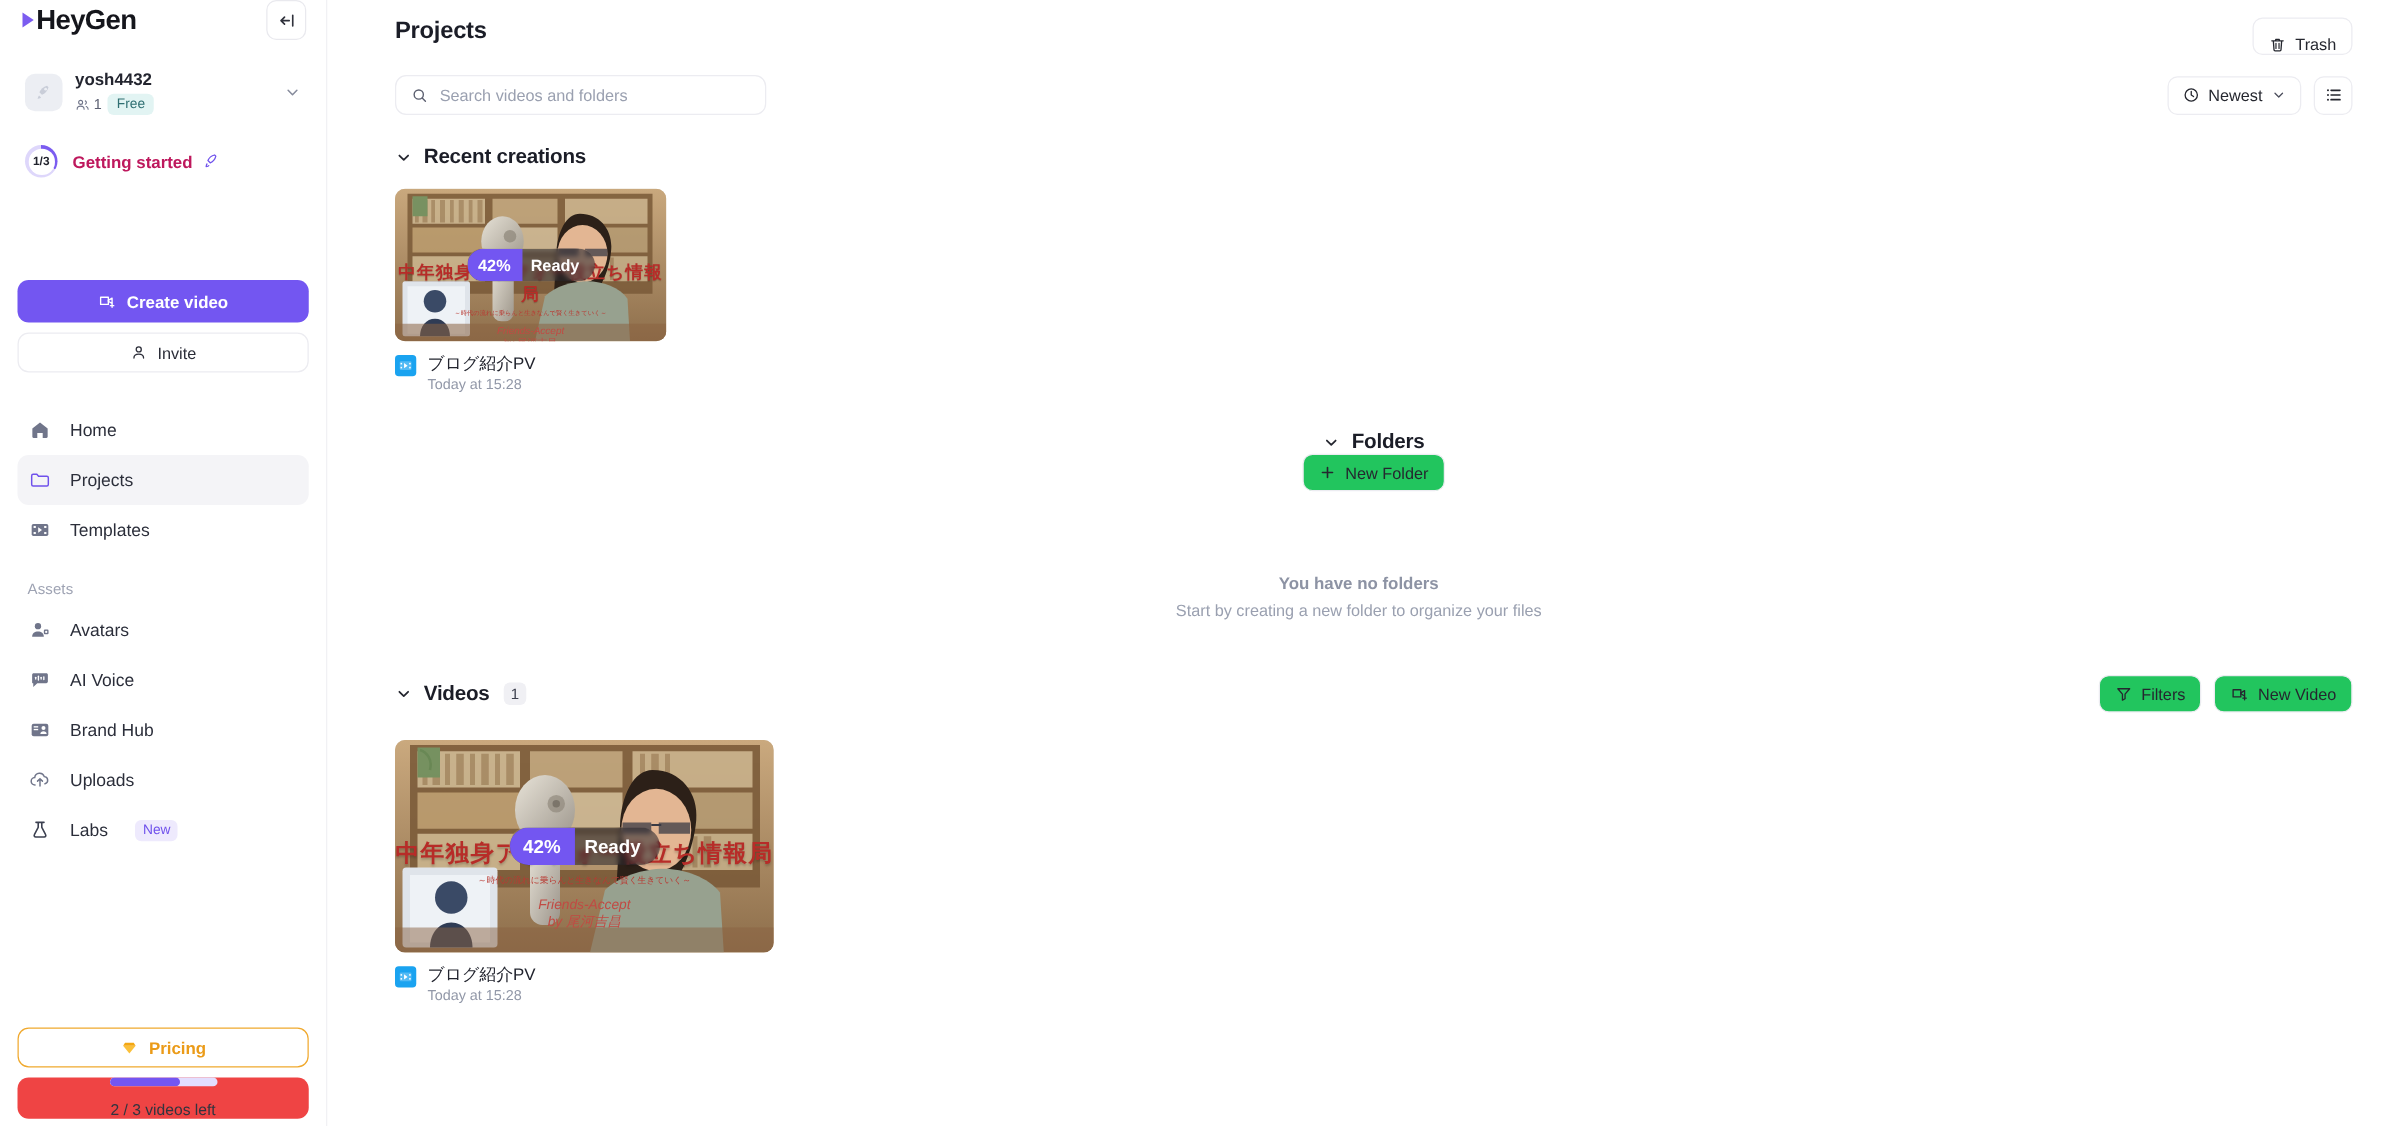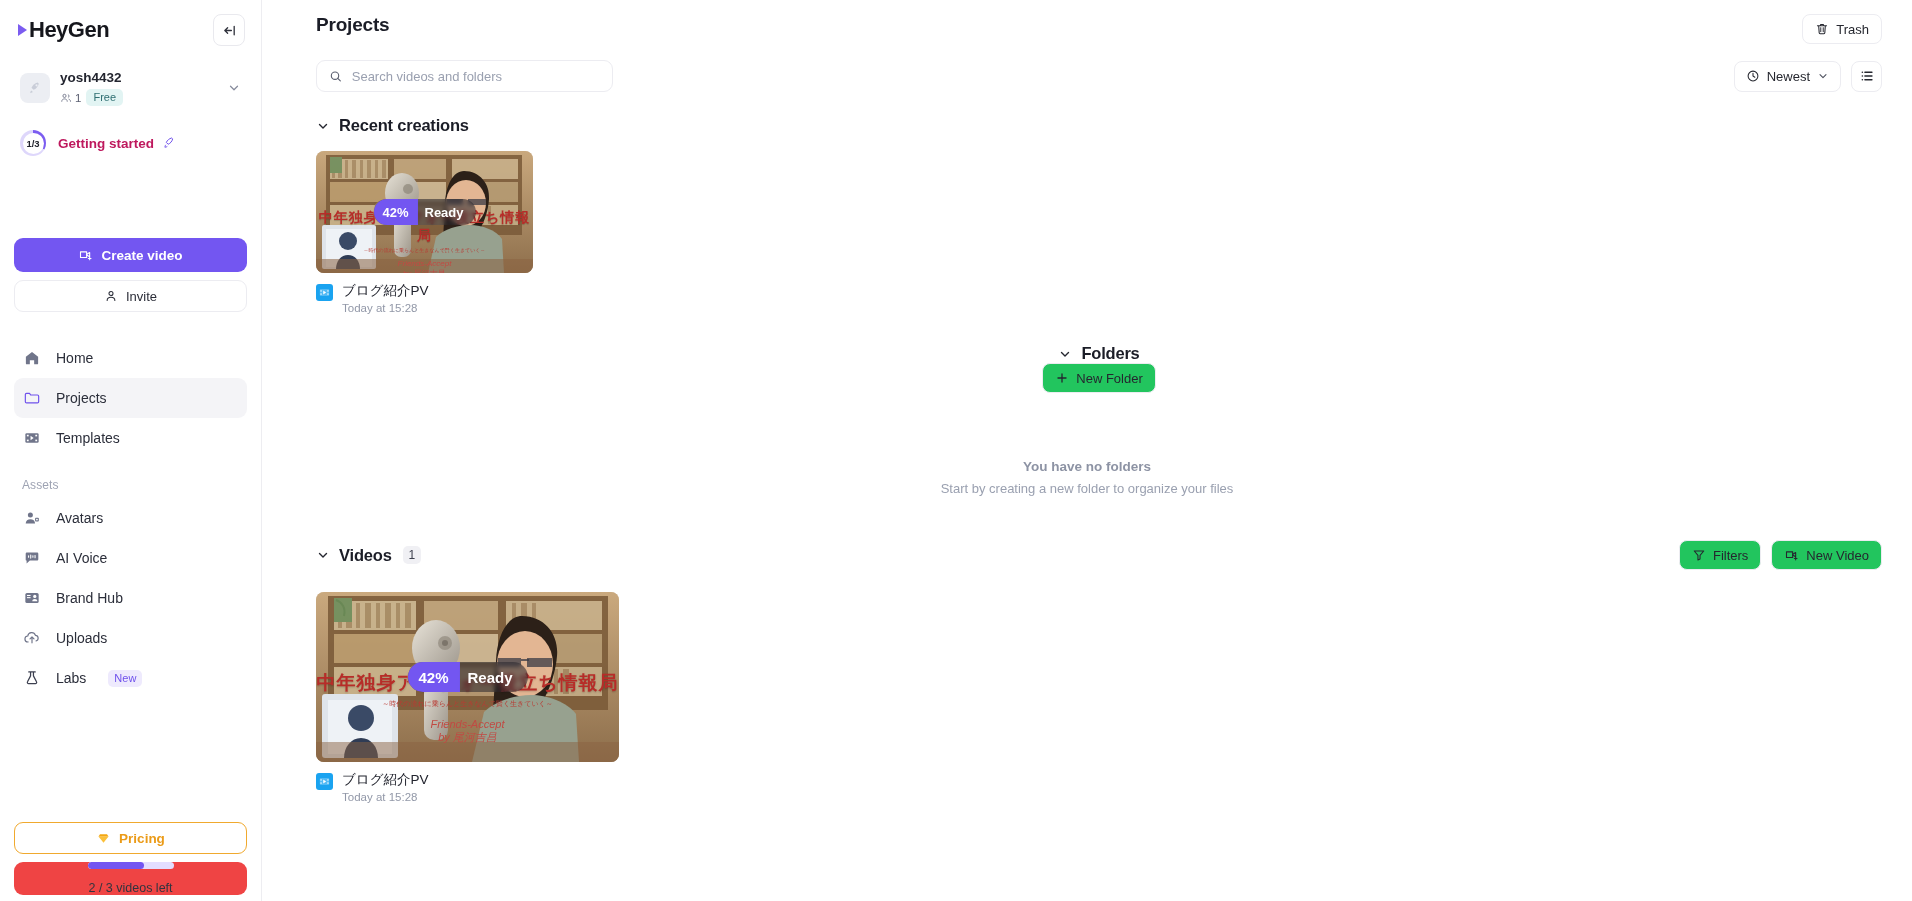--- a/index.html
+++ b/index.html
@@ -16,21 +16,21 @@
   .sidebar {
     width: 262px; height: 901px;
     background: #ffffff;
     border-right: 1px solid #ededf1;
     display: flex; flex-direction: column;
     position: relative;
     flex: 0 0 262px;
   }
   .sb-top {
     display: flex; align-items: center; justify-content: space-between;
-    padding: 14px 16px 6px 18px;
+    padding: 0 16px 6px 18px;
   }
   .logo { display: flex; align-items: center; gap: 1px; }
   .logo-mark {
     width: 0; height: 0;
     border-top: 6px solid transparent;
     border-bottom: 6px solid transparent;
     border-left: 9px solid #7b5cf0;
     margin-right: 1px;
   }
   .logo-text { font-size: 22px; font-weight: 700; letter-spacing: -0.5px; color: #15161c; }
@@ -122,21 +122,21 @@
   
   .main { flex: 1; height: 901px; position: relative; overflow: hidden; background: #fff; }
   .main-head {
     display: flex; align-items: flex-start; justify-content: space-between;
     padding: 14px 30px 0 54px;
   }
   .page-title { font-size: 19px; font-weight: 700; color: #1b1d27; letter-spacing: -0.2px; }
   .trash-btn {
     height: 30px; padding: 0 12px; border: 1px solid #ececf1; border-radius: 8px;
     background: #fff; font-size: 13px; color: #25272f;
-    display: flex; align-items: center; gap: 7px; cursor: pointer; font-family: inherit;
+    display: flex; align-items: flex-end; gap: 7px; cursor: pointer; font-family: inherit;
   }
 
   .toolbar {
     display: flex; align-items: center; justify-content: space-between;
     padding: 16px 30px 0 54px;
   }
   .search-box {
     width: 297px; height: 32px; border: 1px solid #ececf1; border-radius: 9px;
     display: flex; align-items: center; gap: 9px; padding: 0 12px; background: #fff;
   }

